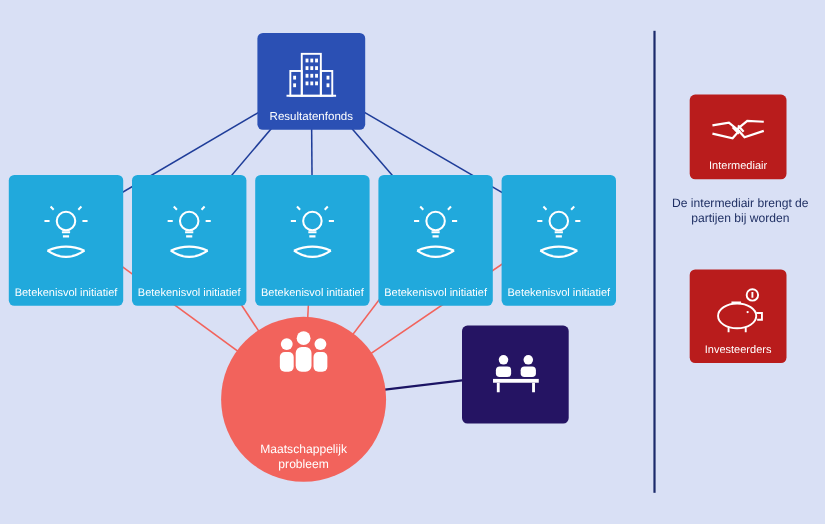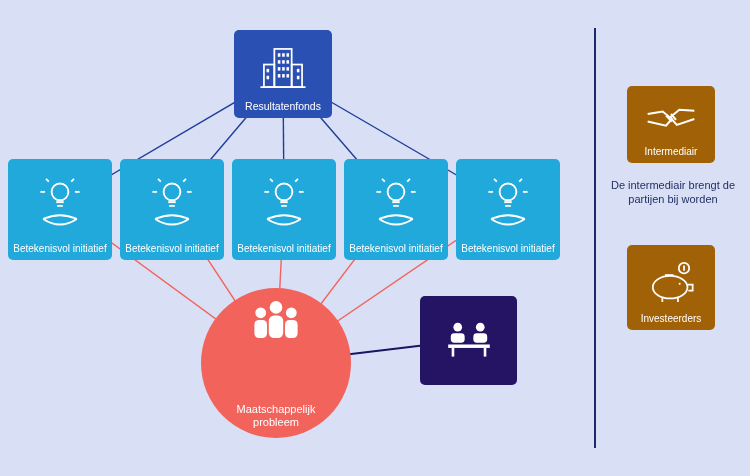--- a/index.html
+++ b/index.html
@@ -11,31 +11,31 @@
   svg.connectors{position:absolute;left:0;top:0;z-index:0;}
   .node{
     position:absolute;z-index:2;display:flex;flex-direction:column;
     align-items:center;border-radius:5px;color:#ffffff;text-align:center;
     box-sizing:border-box;padding:6px 3px 5px;
   }
   .node .icon{margin:auto 0;display:flex;align-items:center;justify-content:center;}
   .node .lbl{font-size:10px;line-height:1.2;padding:0 2px;}
   .fund{left:234px;top:30px;width:98px;height:88px;background:#2b50b4;}
   .fund .lbl{font-size:10.5px;}
-  .init{top:159px;width:104px;height:101px;background:#21a9dc;}
+  .init{top:159px;width:104px;height:119px;background:#21a9dc;}
   .init-1{left:8px;} .init-2{left:120px;} .init-3{left:232px;}
   .init-4{left:344px;} .init-5{left:456px;}
   .circle{
     left:201px;top:288px;width:150px;height:150px;border-radius:50%;
     background:#f2635c;justify-content:center;padding:14px 10px;
   }
   .circle .icon{margin:14px 0 8px;}
   .circle .lbl{font-size:11px;margin-bottom:18px;margin-top:48px;}
   .eval{left:420px;top:296px;width:97px;height:89px;background:#251463;}
-  .teal{left:627px;width:88px;background:#a16207;}
+  .teal{left:627px;width:88px;background:#b91c1c;}
   .teal-1{top:86px;height:77px;}
   .teal-2{top:245px;height:85px;}
   .divider{position:absolute;left:594px;top:28px;width:2px;height:420px;
     background:#1b2a6b;z-index:1;}
   .desc{position:absolute;z-index:1;color:#203064;text-align:center;
     font-size:11px;line-height:1.3;}
   .desc-1{left:604px;top:178px;width:138px;}
   .desc-2{left:599px;top:340px;width:148px;}
 </style>
 </head>

